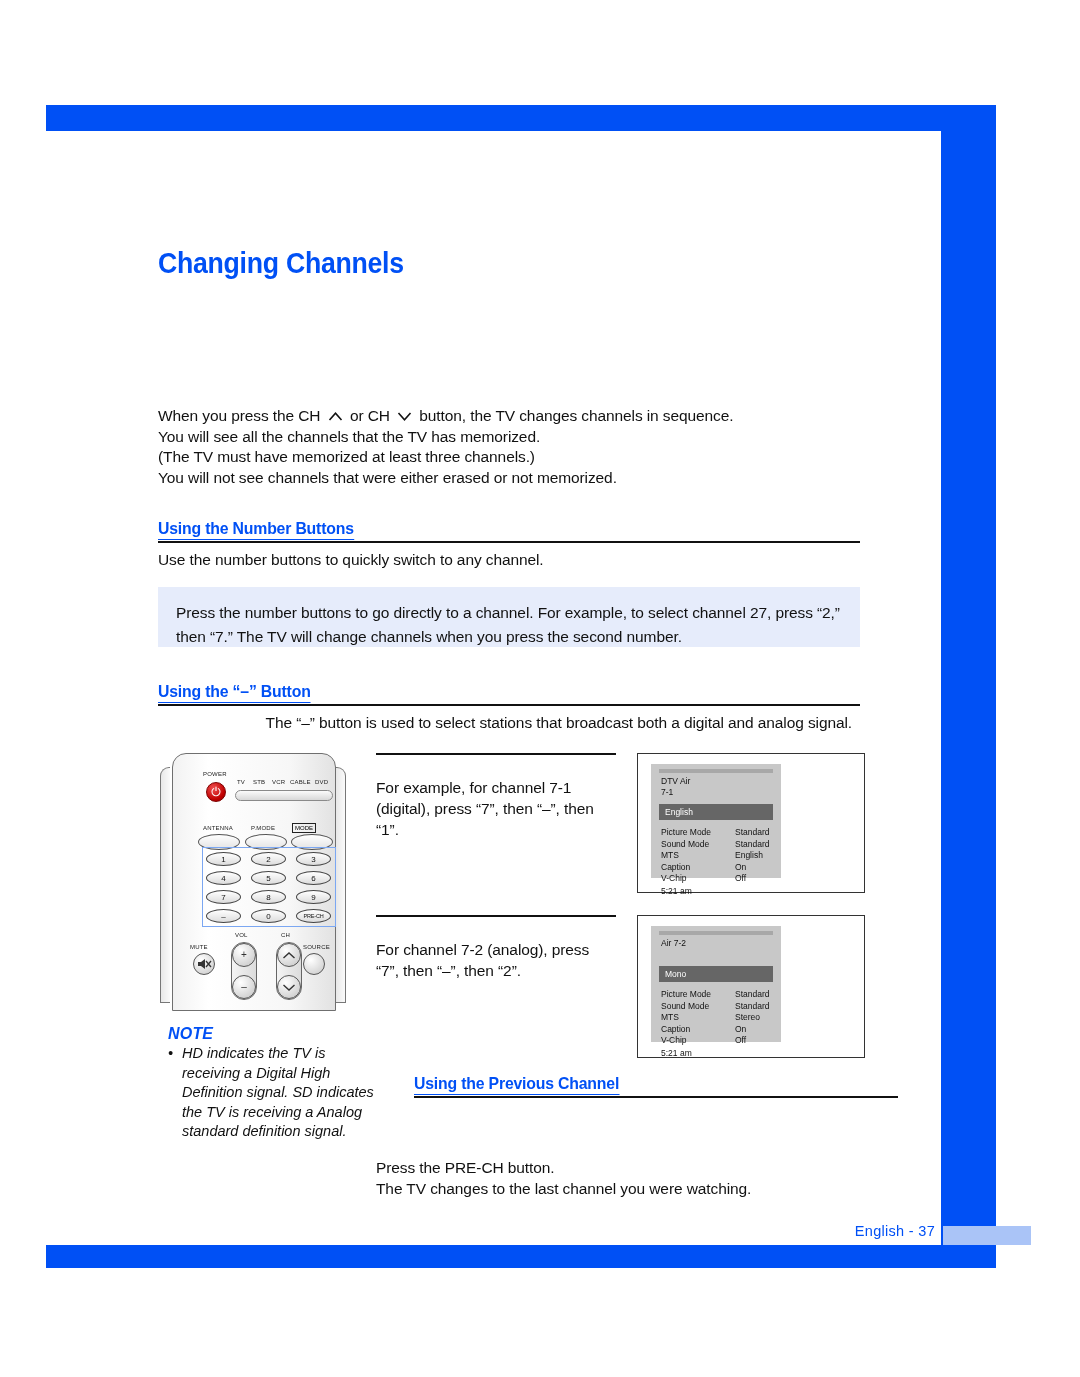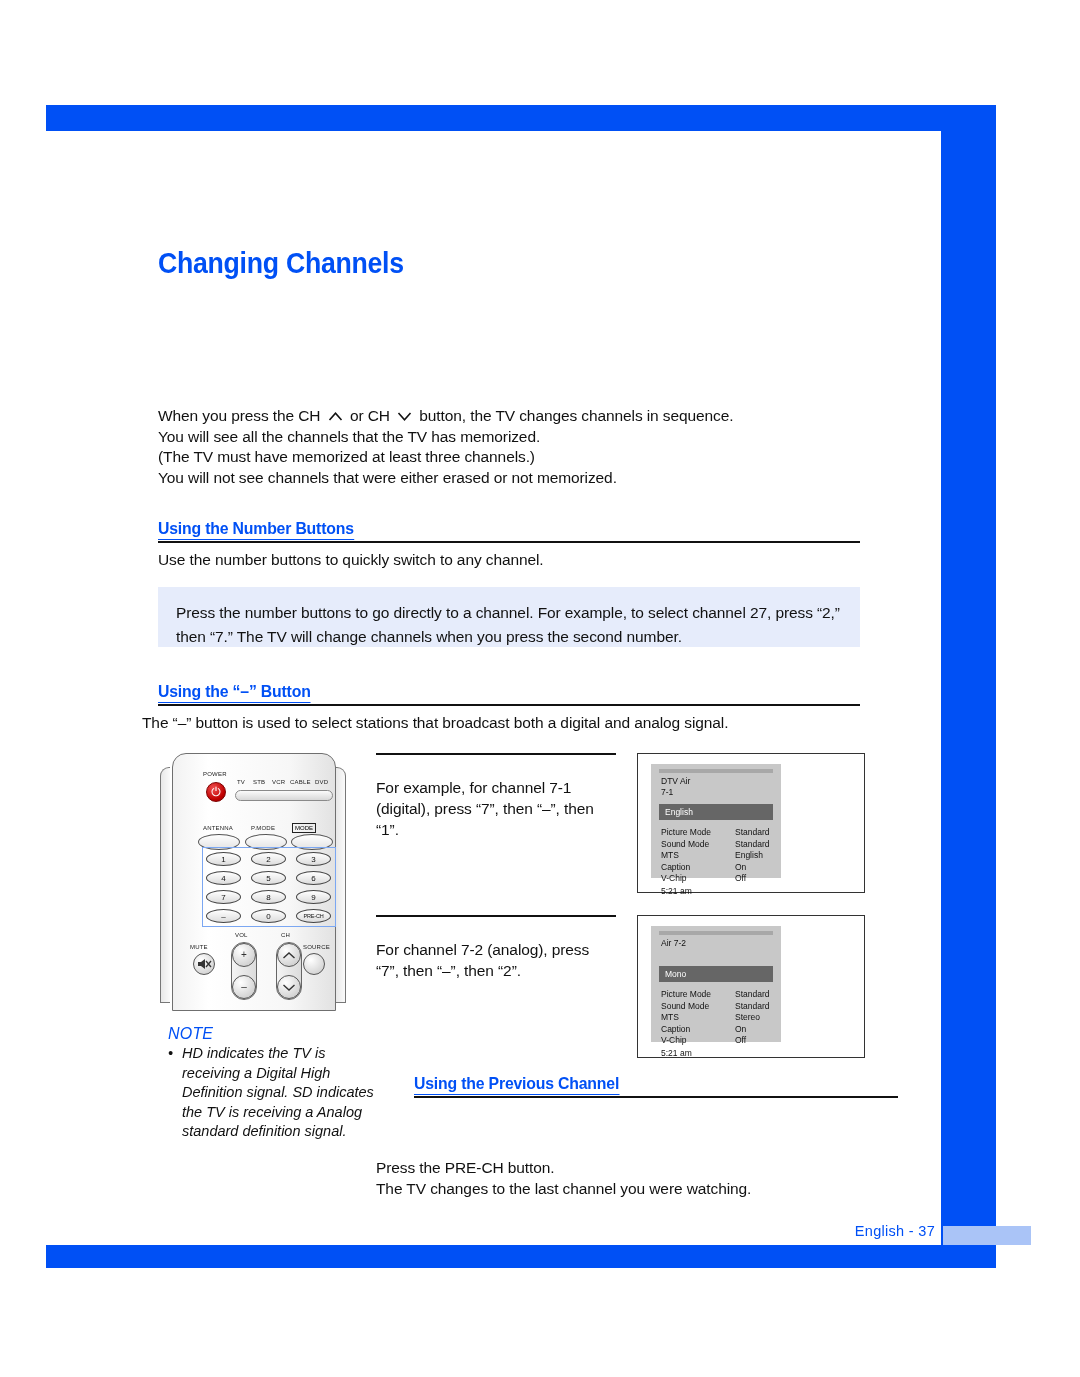--- a/index.html
+++ b/index.html
@@ -293,21 +293,21 @@
   }
   .osd-rows .row { position: relative; height: 11.5px; }
   .osd-rows .k { position: absolute; left: 0; }
   .osd-rows .v { position: absolute; left: 74px; }
   .osd-time { position: absolute; font-size: 8.5px; color: #111; }
 
   
   .note-title {
     position: absolute;
     font-size: 16px;
-    font-weight: normal;
+    font-weight: bold;
     font-style: italic;
     color: #0050f5;
     letter-spacing: .2px;
   }
   .note-body {
     position: absolute;
     font-size: 14.5px;
     font-style: italic;
     line-height: 19.5px;
     color: #111;
@@ -351,21 +351,21 @@
   </div>
 
   <div class="body-text" style="left:158px; top:550px; width:702px;">Use the number buttons to quickly switch to any channel.</div>
 
   <div class="info-box" style="left:158px; top:587px; width:702px; height:60px; line-height:24px;">Press the number buttons to go directly to a channel. For example, to select channel 27, press “2,” then “7.” The TV will change channels when you press the second number.</div>
 
   <div class="h2-wrap" style="left:158px; top:682px; width:702px;">
     <span class="h2"><span class="u">Using the “–” Button</span></span>
   </div>
 
-  <div class="body-text" style="left:142px; top:713px; width:702px;">The “–” button is used to select stations that broadcast both a digital and analog signal.</div>
+  <div class="body-text" style="left:150px; top:713px; width:702px;text-align:right;">The “–” button is used to select stations that broadcast both a digital and analog signal.</div>
 
   <div id="remote">
     <div class="rc-side left"></div>
     <div class="rc-side right"></div>
     <div class="rc-body">
 
       <div class="rc-label" style="left:30px; top:17px;">POWER</div>
       <div class="rc-power"></div>
 
       <div class="rc-label" style="left:64px;  top:25px;">TV</div>

